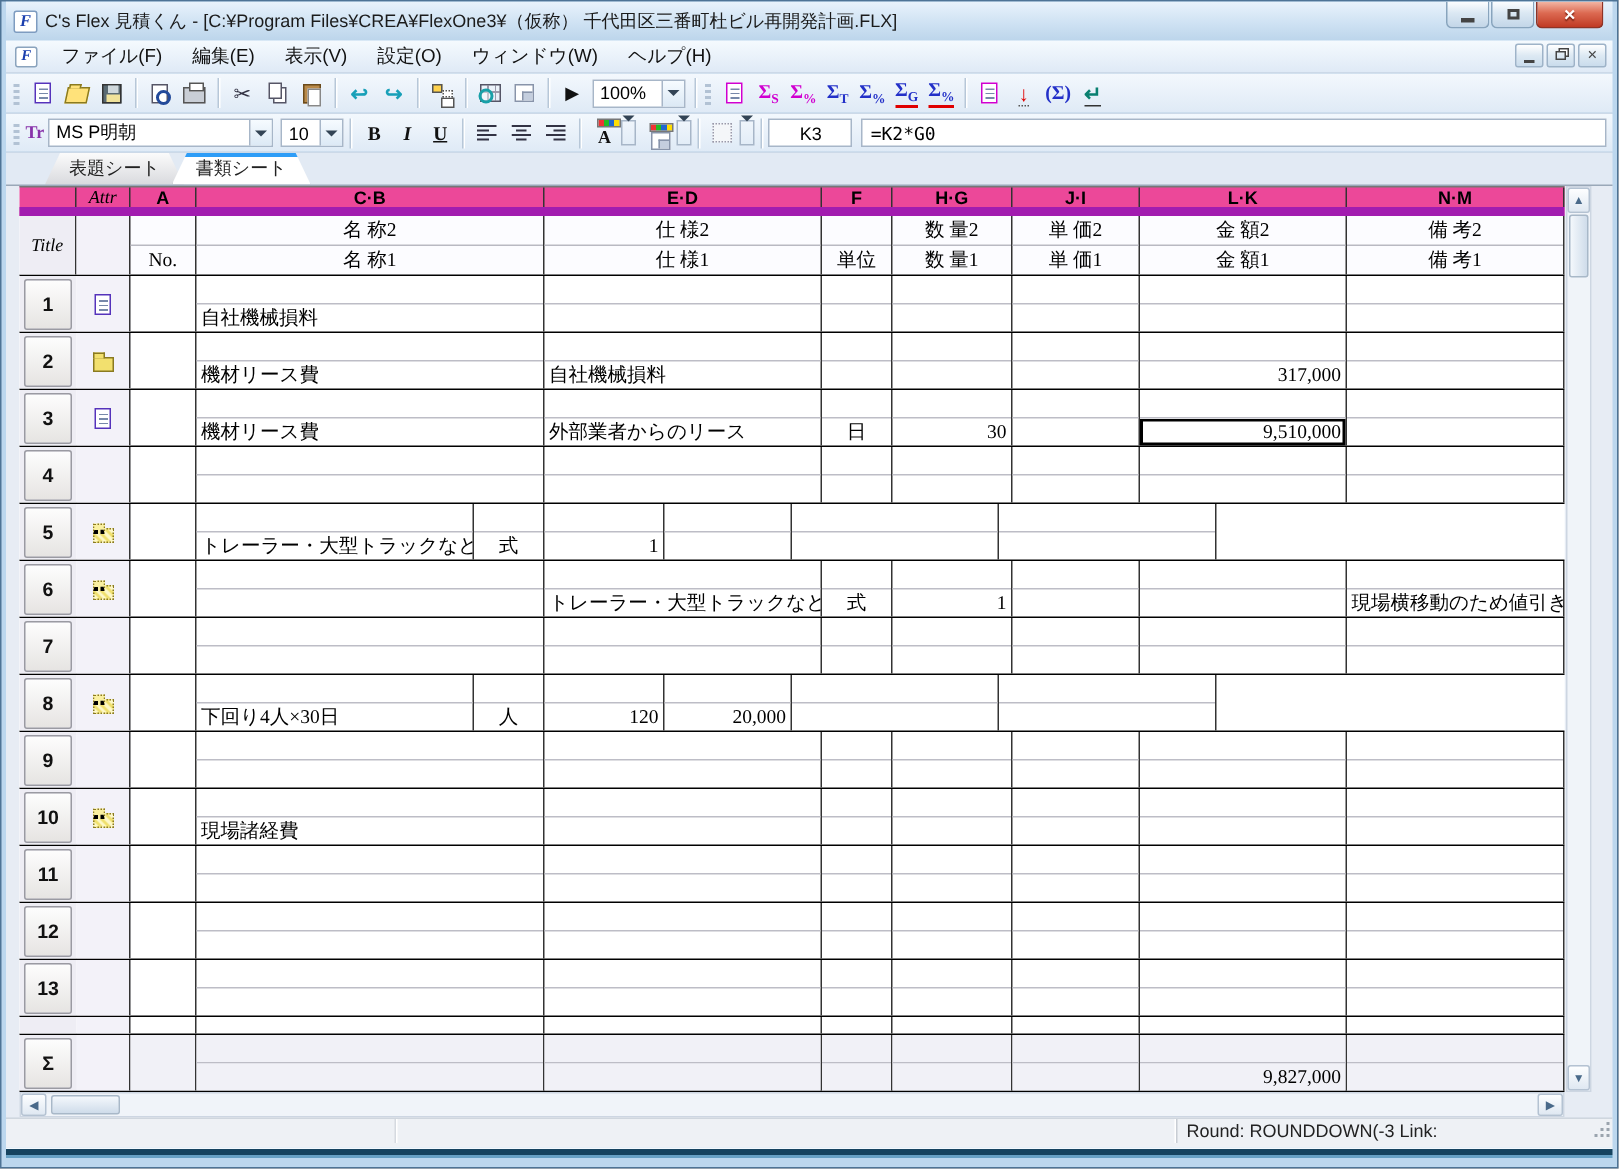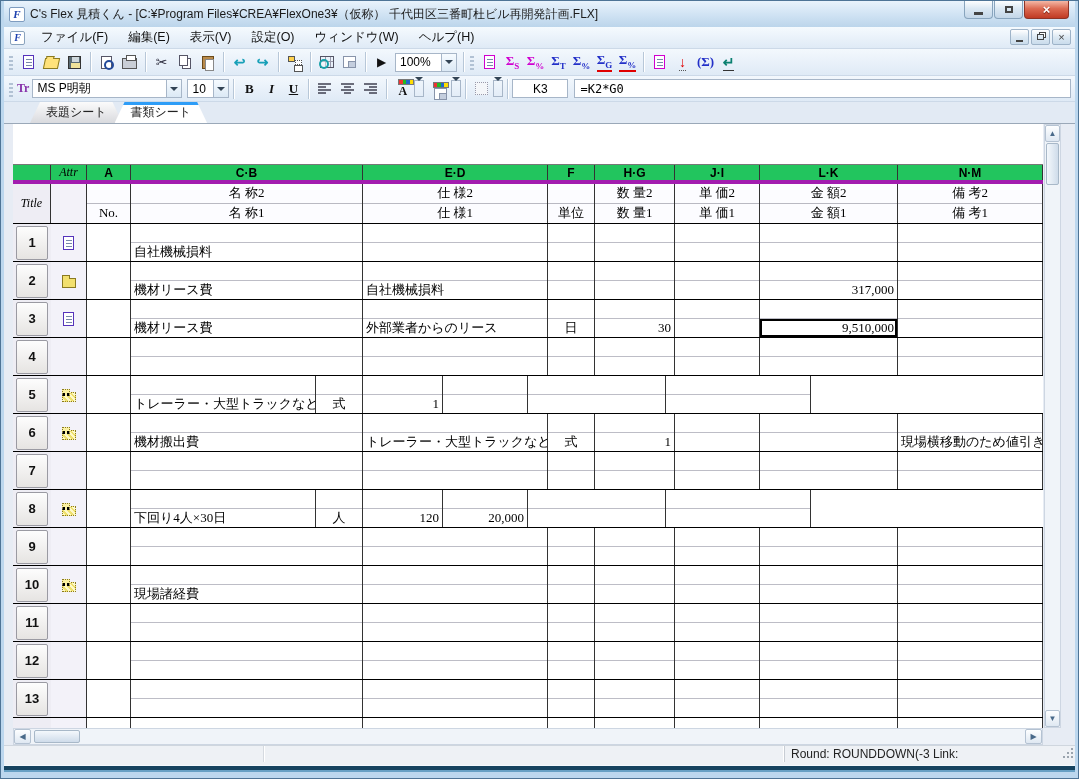--- a/index.html
+++ b/index.html
@@ -102,22 +102,22 @@
     padding-left:5px;font:12px "DejaVu Sans Mono",monospace;margin-right:4px;}
   
   .tabs-row{height:22px;background:#e2eaf4;display:flex;align-items:flex-end;padding-left:26px;border-bottom:1px solid #9aa8b8;}
   .tab{height:21px;padding:0 16px;display:flex;align-items:center;font-size:12px;
     clip-path:polygon(10px 0,calc(100% - 10px) 0,100% 100%,0 100%);
     background:linear-gradient(#fbfbfb,#d9dade);margin-right:-8px;color:#222;filter:drop-shadow(0 0 .5px #667);justify-content:flex-end;}
   .tab.active{background:linear-gradient(#2e9df7 0 3px,#fff 3px);z-index:2;}
   
   .grid-zone{height:604px;background:#e7ecf4;display:flex;padding-left:9px;}
   .grid-table{width:1030px;background:#fff;font-family:"Liberation Serif","DejaVu Serif",serif;color:#000;}
-  .hdr1{display:flex;height:20px;border-top:1px solid #777;border-bottom:4px solid #a21caf;background:#22c55e;
-    font:bold 12px "Liberation Sans",sans-serif;margin-top:40px;}
+  .hdr1{display:flex;height:20px;border-top:1px solid #777;border-bottom:6px solid #a21caf;background:#ec4899;
+    font:bold 12px "Liberation Sans",sans-serif;}
   .hdr1>div{display:flex;align-items:center;justify-content:center;border-right:1px solid #333;}
   .hdrsub{display:flex;height:40px;border-bottom:1px solid #000;background:#fcfcff;font-size:13px;}
   .hdrsub .tall{display:flex;align-items:center;justify-content:center;border-right:1px solid #333;}
   .twocol{display:flex;flex-direction:column;border-right:1px solid #333;}
   .twocol .s2,.twocol .s1{height:20px;display:flex;align-items:center;justify-content:center;text-align:center;}
   .twocol .s2{border-bottom:1px solid #b9b9c2;}
   .italic-hd{font:italic 12px "Liberation Serif",serif;}
   
   .w-rh{width:38px;}.w-attr{width:36px;}.w-a{width:44px;}.w-cb{width:232px;}.w-ed{width:185px;}
   .w-f{width:47px;}.w-hg{width:80px;}.w-ji{width:85px;}.w-lk{width:138px;}.w-nm{width:145px;}
@@ -615,21 +615,20 @@
           <div class="grid-row">
             <div class="c-rowhead">
               <div class="rowbtn">6</div>
             </div>
             <div class="c-attr">
               <div class="i-folder light"></div>
             </div>
             <div class="c-a"></div>
             <div class="c-two w-cb">
               <div class="sub top left"></div>
-              <div class="sub bot left">機材搬出費</div>
             </div>
             <div class="c-two w-ed">
               <div class="sub top left"></div>
               <div class="sub bot left">トレーラー・大型トラックなど</div>
             </div>
             <div class="c-two w-f">
               <div class="sub top center"></div>
               <div class="sub bot center">式</div>
             </div>
             <div class="c-two w-hg">

